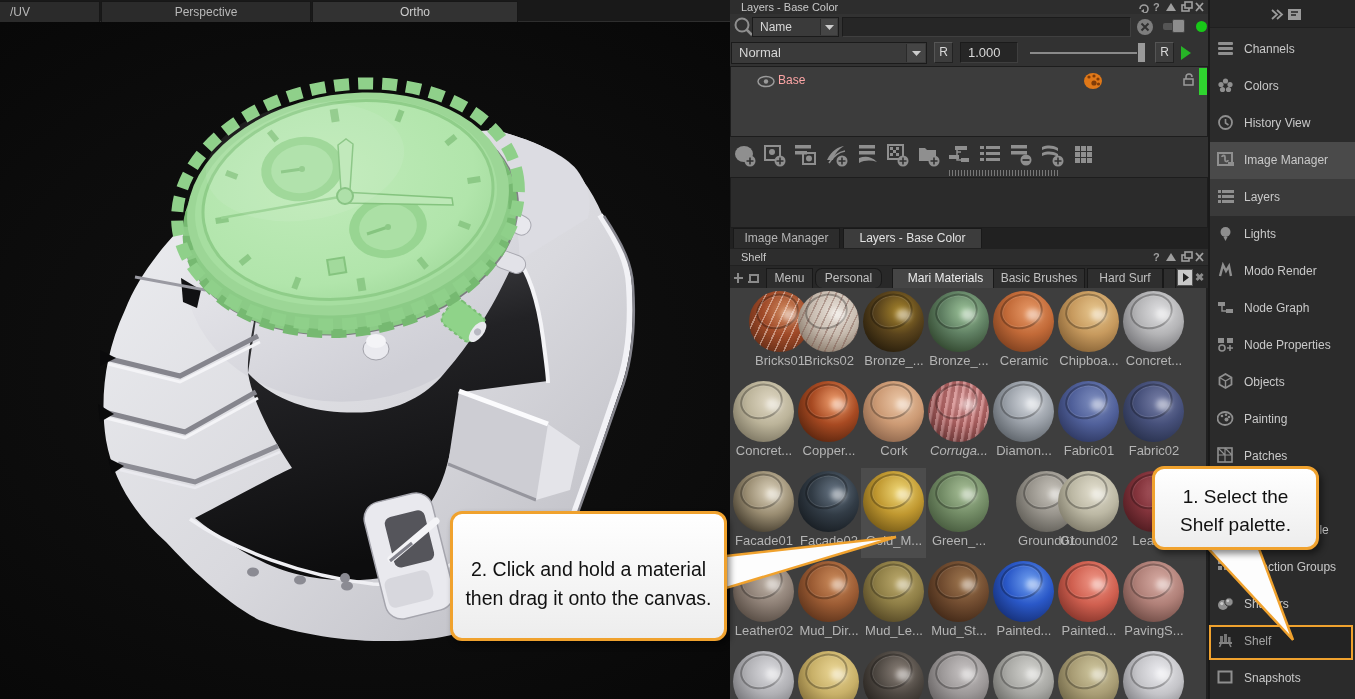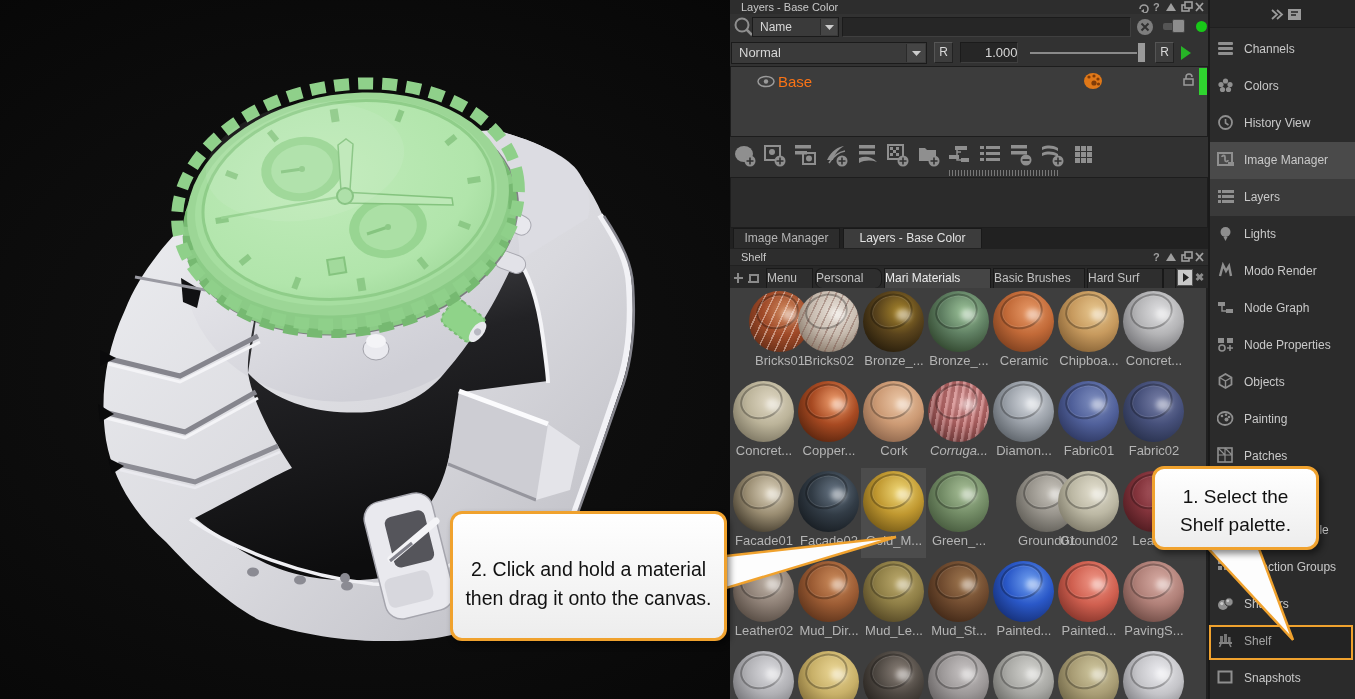--- a/index.html
+++ b/index.html
@@ -35,22 +35,22 @@
 #ltools { left:0; top:137px; width:478px; height:40px; background:#313131; }
 #lempty { left:0; top:177px; width:478px; height:51px; background:#2b2b2b; border:1px solid #1d1d1d; }
 
 
 .btab { top:228px; height:20px; background:#2c2c2c; border:1px solid #191919; border-bottom:none; color:#b5b5b5; font-size:12px; text-align:center; line-height:19px; }
 .btab.sel { background:#3c3c3c; color:#e2e2e2; }
 
 
 #shelftitle { top:249px; height:16px; line-height:16px; }
 #shtabs { left:0; top:266px; width:478px; height:22px; background:#282828; }
-.shtab { top:2px; height:20px; background:#2e2e2e; border:1px solid #191919; border-bottom:none; color:#c0c0c0; font-size:12px; line-height:19px; }
-.shtab.sel { background:#454545; color:#ededed; }
+.shtab { top:2px; height:20px; background:#2e2e2e; border:1px solid #191919; border-bottom:none; color:#c0c0c0; font-size:12px; text-align:center; line-height:19px; }
+.shtab.sel { background:#454545; color:#ededed;margin-left:8px; }
 #grid { left:0; top:288px; width:476px; height:411px; background:#3e3e3e; overflow:hidden; }
 .cell { width:65px; height:90px; }
 .cell.sel { background:#4c4c4c; }
 .ball { left:2px; top:3px; width:61px; height:61px; border-radius:50%; }
 .ball i { position:absolute; left:11%; top:5%; width:70%; height:58%; border:2px solid rgba(0,0,0,0.28); border-radius:50%; transform:rotate(-15deg); box-shadow:inset 0 0 0 1px rgba(255,255,255,0.12); }
 .ball b { position:absolute; left:54%; top:30%; width:24%; height:20%; background:rgba(255,255,255,0.5); border-radius:50%; filter:blur(2.5px); }
 .cell span { position:absolute; left:-6px; top:65px; width:78px; text-align:center; color:#b4b4b4; font-size:13px; white-space:nowrap; overflow:visible; }
 
 
 #sidebar { left:1208px; top:0; width:147px; height:699px; background:#2b2b2b; border-left:2px solid #1a1a1a; }
@@ -211,20 +211,25 @@
       <ellipse cx="388" cy="227" rx="29" ry="23" transform="rotate(-9 388 227)" fill="#abe0a5"></ellipse>
       <path d="M 388,227 L 367,234" stroke="#86c580" stroke-width="3"></path>
       <circle cx="388" cy="227" r="3" fill="#8cc986"></circle>
 
       <path d="M 345,196 L 221,218" stroke="#97d291" stroke-width="2.5"></path>
       <path d="M 341,191 L 350,190 L 353,144 L 346,139 L 338,145 Z" fill="#bce8b6" stroke="#84c37e" stroke-width="1.5"></path>
       <path d="M 342,192 L 452,198 L 453,205 L 343,203 Z" fill="#bce8b6" stroke="#84c37e" stroke-width="1.5"></path>
       <circle cx="345" cy="196" r="8" fill="#a8dea2" stroke="#7fbf7a" stroke-width="2"></circle>
       <ellipse cx="305" cy="162" rx="100" ry="58" transform="rotate(-9 305 162)" fill="#ffffff" opacity="0.08"></ellipse>
     </svg>
+    <div id="vtabbar">
+      <div class="vtab" style="left:-60px;width:160px;">/UV</div>
+      <div class="vtab" style="left:101px;width:210px;">Perspective</div>
+      <div class="vtab sel" style="left:312px;width:206px;">Ortho</div>
+    </div>
   </div>
 
   <div id="rpanel">
 
     <div class="ptitle" style="top:0;">Layers - Base Color</div>
     <svg style="position:absolute;right:4px;top:1px;" width="66" height="12" viewBox="0 0 66 12">
       <g stroke="#9f9f9f" stroke-width="1.6" fill="none">
         <path d="M2 8a4 4 0 1 1 4 4"></path>
           <path d="M6 12l-3-2 3-2" fill="#9f9f9f" stroke="none"></path>
         <text x="15" y="10" fill="#9f9f9f" stroke="none" font-size="11" font-weight="bold" font-family="Liberation Sans">?</text>
@@ -249,34 +254,34 @@
         </svg>
       <div style="left:433px;top:9px;width:14px;height:7px;background:#555;border-radius:2px;"></div>
       <div style="left:442px;top:5px;width:13px;height:14px;background:#8d8d8d;border:1px solid #444;border-radius:2px;"></div>
       <div style="left:466px;top:7px;width:11px;height:11px;background:#18c818;border-radius:50%;"></div>
     </div>
     <div id="brow">
       <div class="combo" style="left:1px;top:2px;width:196px;height:22px;line-height:20px;padding-left:7px;font-size:13px;">Normal<div class="cbtn" style="right:1px;top:1px;width:19px;height:18px;"><svg width="19" height="18">
               <path d="M5 7l4.5 5L14 7z" fill="#cccccc"></path>
             </svg></div></div>
       <div class="rbtn" style="left:204px;top:2px;width:19px;height:21px;line-height:19px;">R</div>
-      <div class="inp" style="left:230px;top:2px;width:58px;height:21px;color:#d8d8d8;font-size:13px;line-height:19px;padding-left:24px;">1.000</div>
+      <div class="inp" style="left:230px;top:2px;width:58px;height:21px;color:#d8d8d8;font-size:13px;line-height:19px;padding-left:7px;">1.000</div>
       <div style="left:300px;top:12px;width:112px;height:2px;background:#8a8a8a;"></div>
       <div style="left:407px;top:2px;width:9px;height:21px;background:#9a9a9a;border:1px solid #333;"></div>
       <div class="rbtn" style="left:425px;top:2px;width:19px;height:21px;line-height:19px;">R</div>
       <svg style="position:absolute;left:448px;top:4px;" width="16" height="18">
           <path d="M3 2l10 7-10 7z" fill="#27b427"></path>
         </svg>
     </div>
     <div id="llist">
       <svg style="position:absolute;left:26px;top:8px;" width="18" height="13">
           <ellipse cx="9" cy="6.5" rx="8" ry="5" fill="none" stroke="#9a9a9a" stroke-width="1.5"></ellipse>
           <circle cx="9" cy="6.5" r="2.2" fill="#9a9a9a"></circle>
         </svg>
-      <div style="left:47px;top:6px;color:#f97316;font-size:15px;">Base</div>
+      <div style="left:47px;top:6px;color:#fca5a5;font-size:12px;">Base</div>
       <svg style="position:absolute;left:352px;top:5px;" width="20" height="18">
           <ellipse cx="10" cy="9" rx="9" ry="8" fill="#e07818"></ellipse>
           <circle cx="6" cy="5" r="1.6" fill="#803c08"></circle>
           <circle cx="11" cy="4" r="1.6" fill="#803c08"></circle>
           <circle cx="15" cy="7" r="1.6" fill="#803c08"></circle>
           <circle cx="15.5" cy="12" r="1.6" fill="#803c08"></circle>
           <circle cx="11" cy="11" r="2.6" fill="#803c08"></circle>
         </svg>
       <svg style="position:absolute;left:450px;top:5px;" width="15" height="15">
           <rect x="3" y="7" width="9" height="6" fill="none" stroke="#9a9a9a" stroke-width="1.5"></rect>

